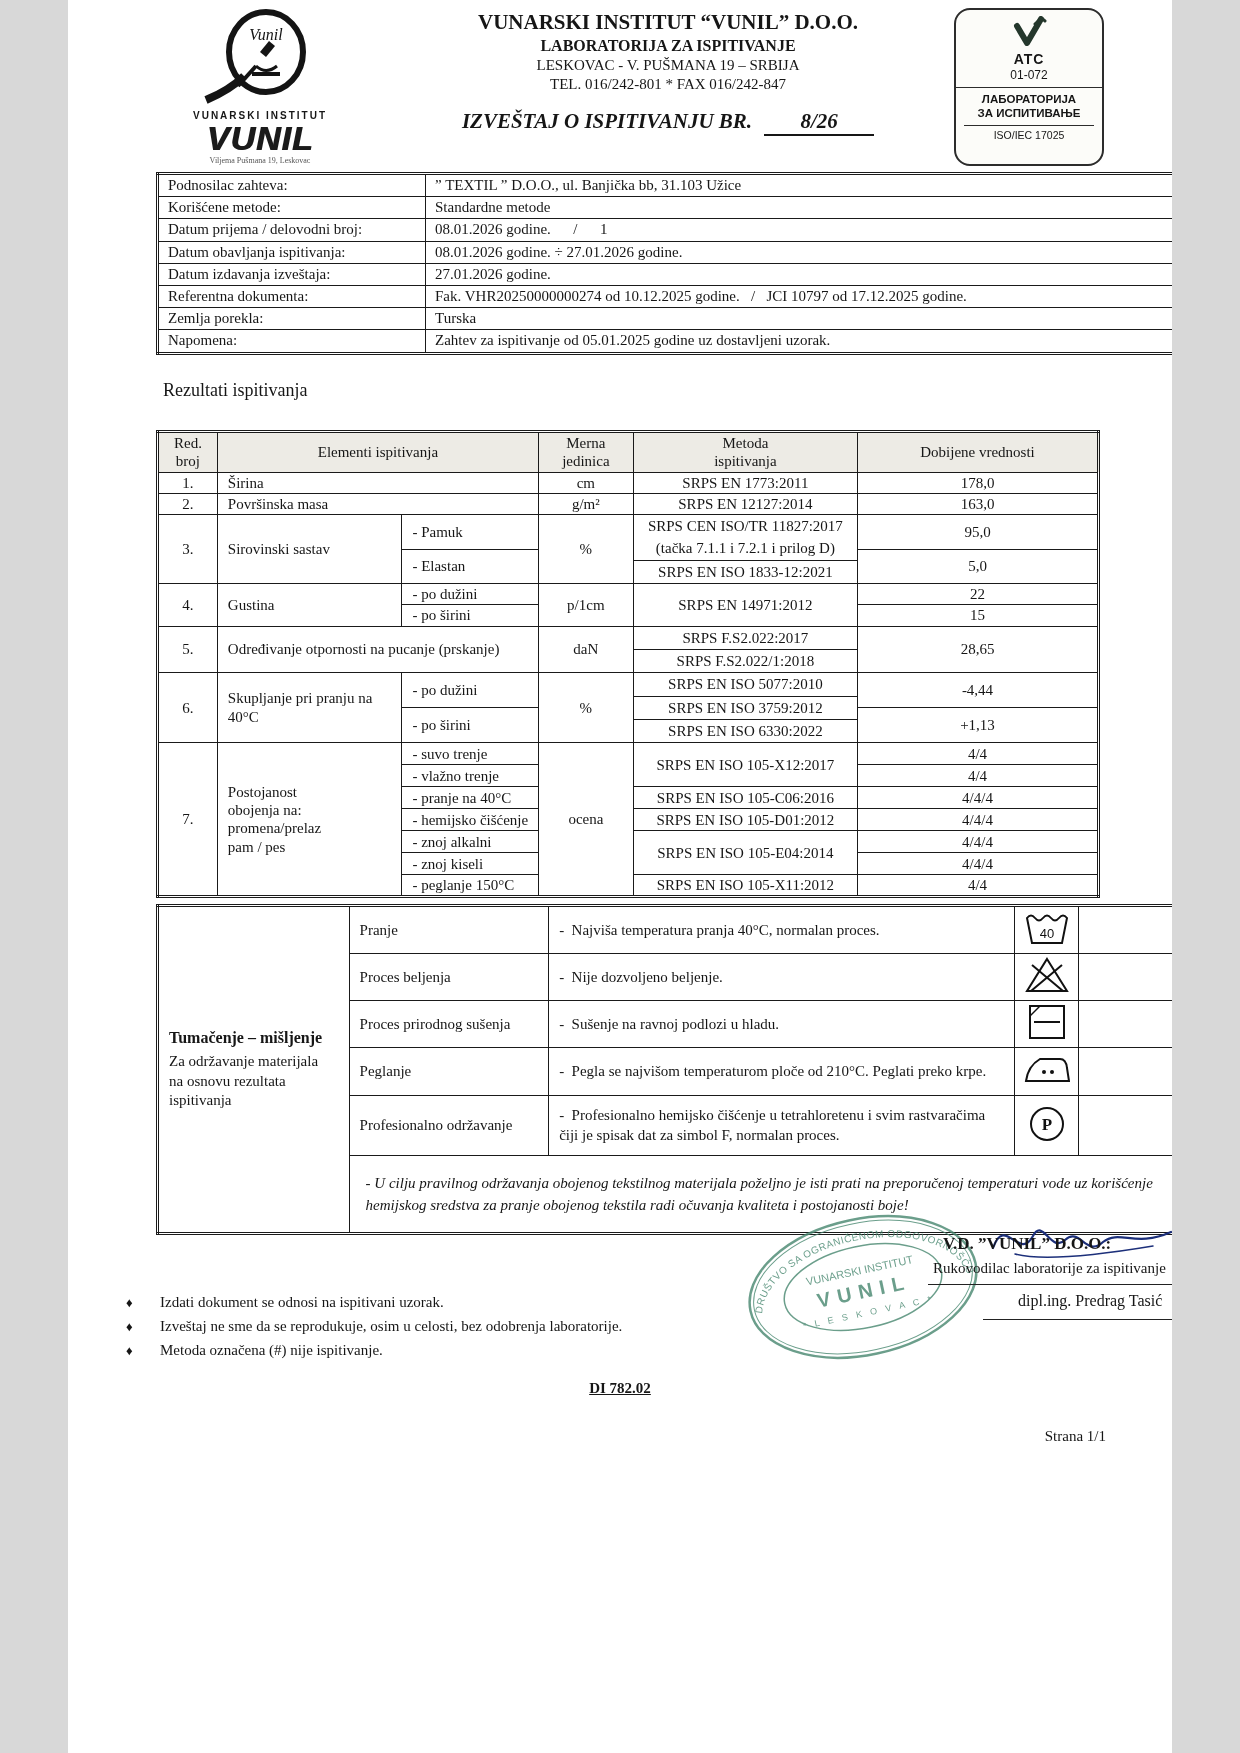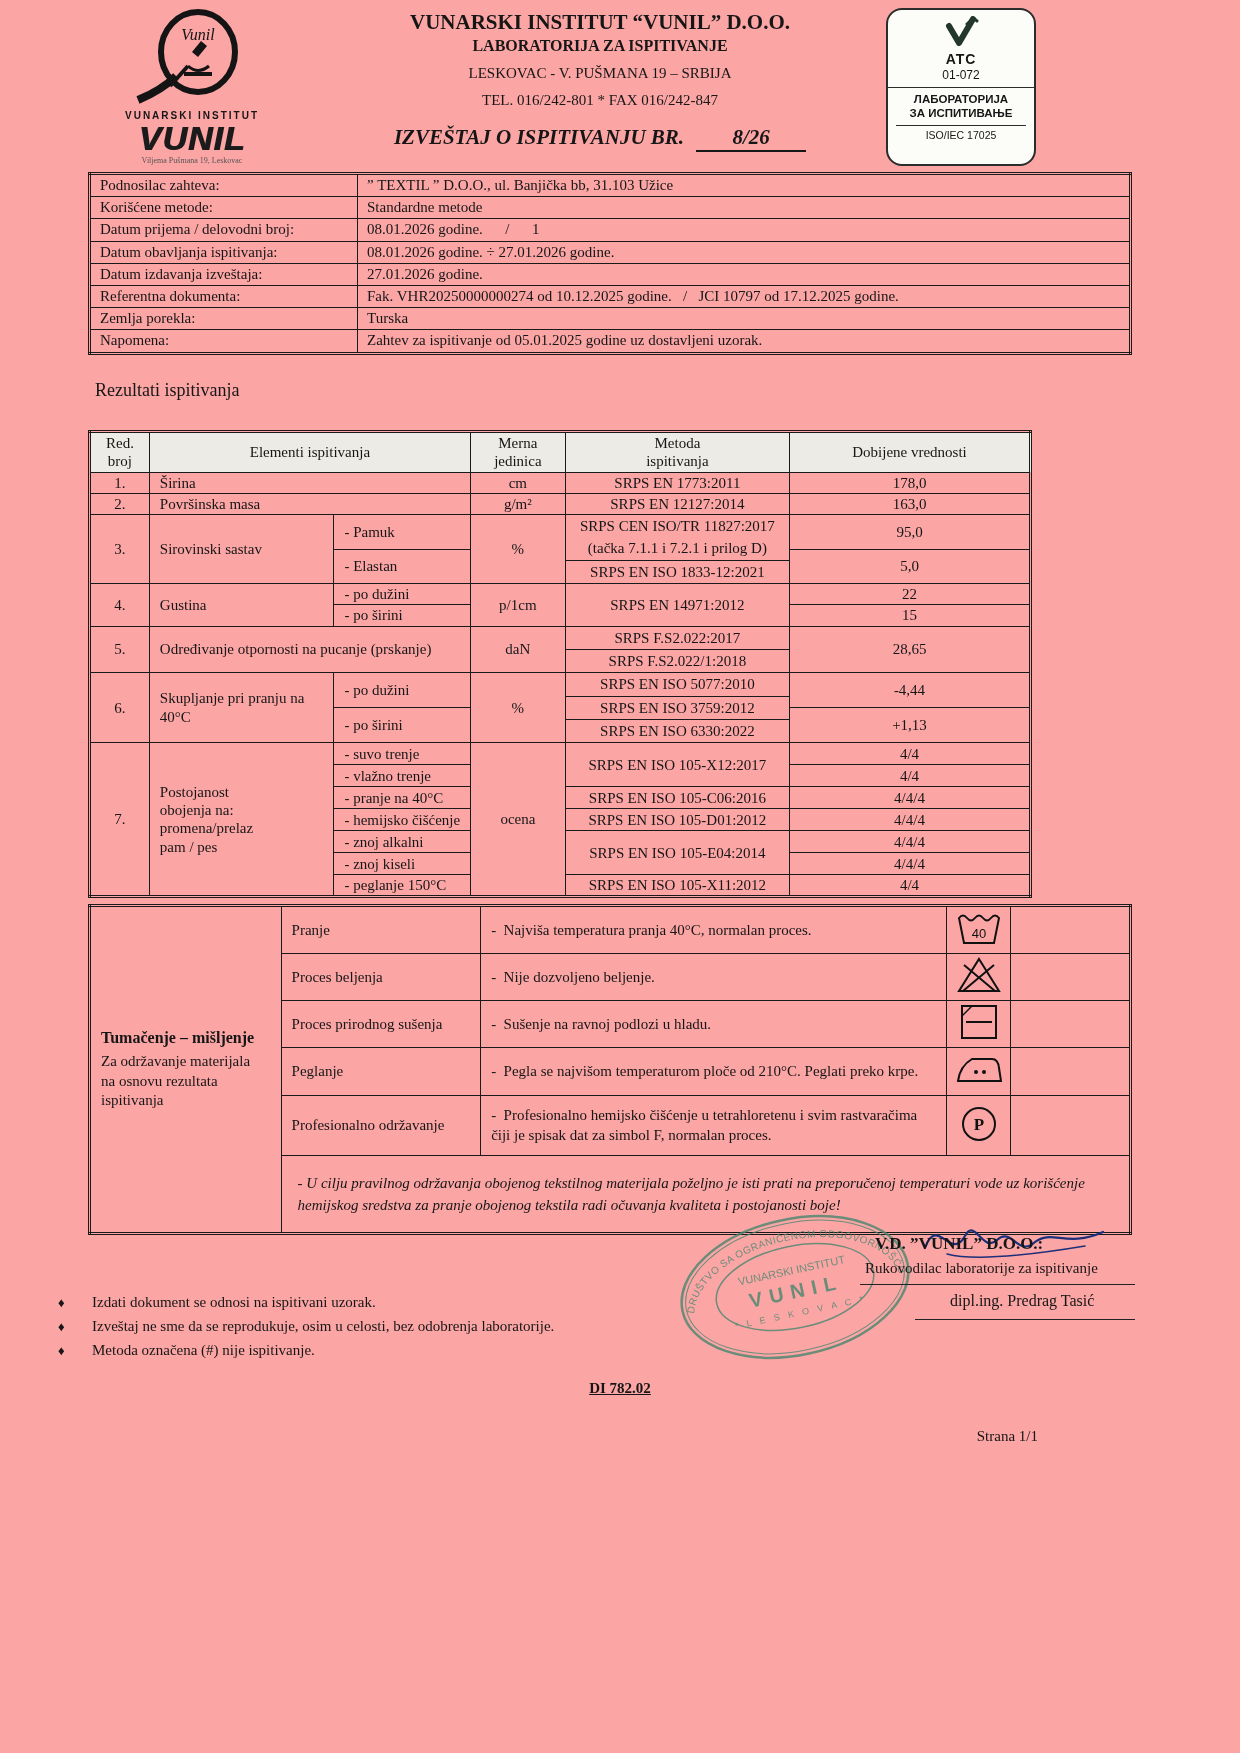--- a/index.html
+++ b/index.html
@@ -1,32 +1,32 @@
 <!DOCTYPE html>
 <html><head>
 <meta charset="utf-8">
 <style>
   * { margin:0; padding:0; box-sizing:border-box; }
   html,body { background:#d8d8d8; }
   .page {
-    position:relative; width:1240px; height:1753px; margin:0 auto;
-    background:#fca5a5; color:#161616;
+    position:relative; width:1104px; height:1753px; margin:0 auto;
+    background:#ffffff; color:#161616;
     font-family:"Liberation Serif", serif; overflow:hidden;
   }
 
   
   .logo-block { position:absolute; left:92px; top:8px; width:200px; text-align:center; }
   .logo-institute { font-family:"Liberation Sans",sans-serif; font-size:10px; font-weight:bold; letter-spacing:2px; margin-top:2px; }
   .logo-brand { font-family:"Liberation Sans",sans-serif; font-size:34px; font-weight:bold; font-style:italic; letter-spacing:1px; line-height:1; color:#1b1b1b; text-shadow:1px 0 #1b1b1b; }
   .logo-addr { font-size:8px; color:#555; margin-top:1px; }
 
   .header-center { position:absolute; left:320px; top:10px; width:560px; text-align:center; }
   .hc-title { font-size:21px; font-weight:bold; }
   .hc-lab { font-size:16px; font-weight:bold; margin-top:2px; }
-  .hc-addr, .hc-tel { font-size:15px; margin-top:10px; }
+  .hc-addr, .hc-tel { font-size:15px; margin-top:2px; }
   .report-line { margin-top:16px; font-size:21px; font-weight:bold; font-style:italic; }
   .report-num { display:inline-block; min-width:110px; border-bottom:2px solid #161616; text-align:center; margin-left:12px; padding:0 8px; }
 
   .badge { position:absolute; left:886px; top:8px; width:150px; height:158px;
            border:2.5px solid #2c2c2c; border-radius:16px; text-align:center; padding-top:6px;
            font-family:"Liberation Sans",sans-serif; background:#fcfcf9; }
   .badge .atc { font-size:14px; font-weight:bold; letter-spacing:1px; margin-top:1px; }
   .badge .atcnum { font-size:12px; margin-top:1px; }
   .badge .sep { border-top:1.5px solid #2c2c2c; margin:5px 0 4px 0; }
   .badge .sep2 { border-top:1px solid #2c2c2c; margin:4px 8px 3px 8px; }

